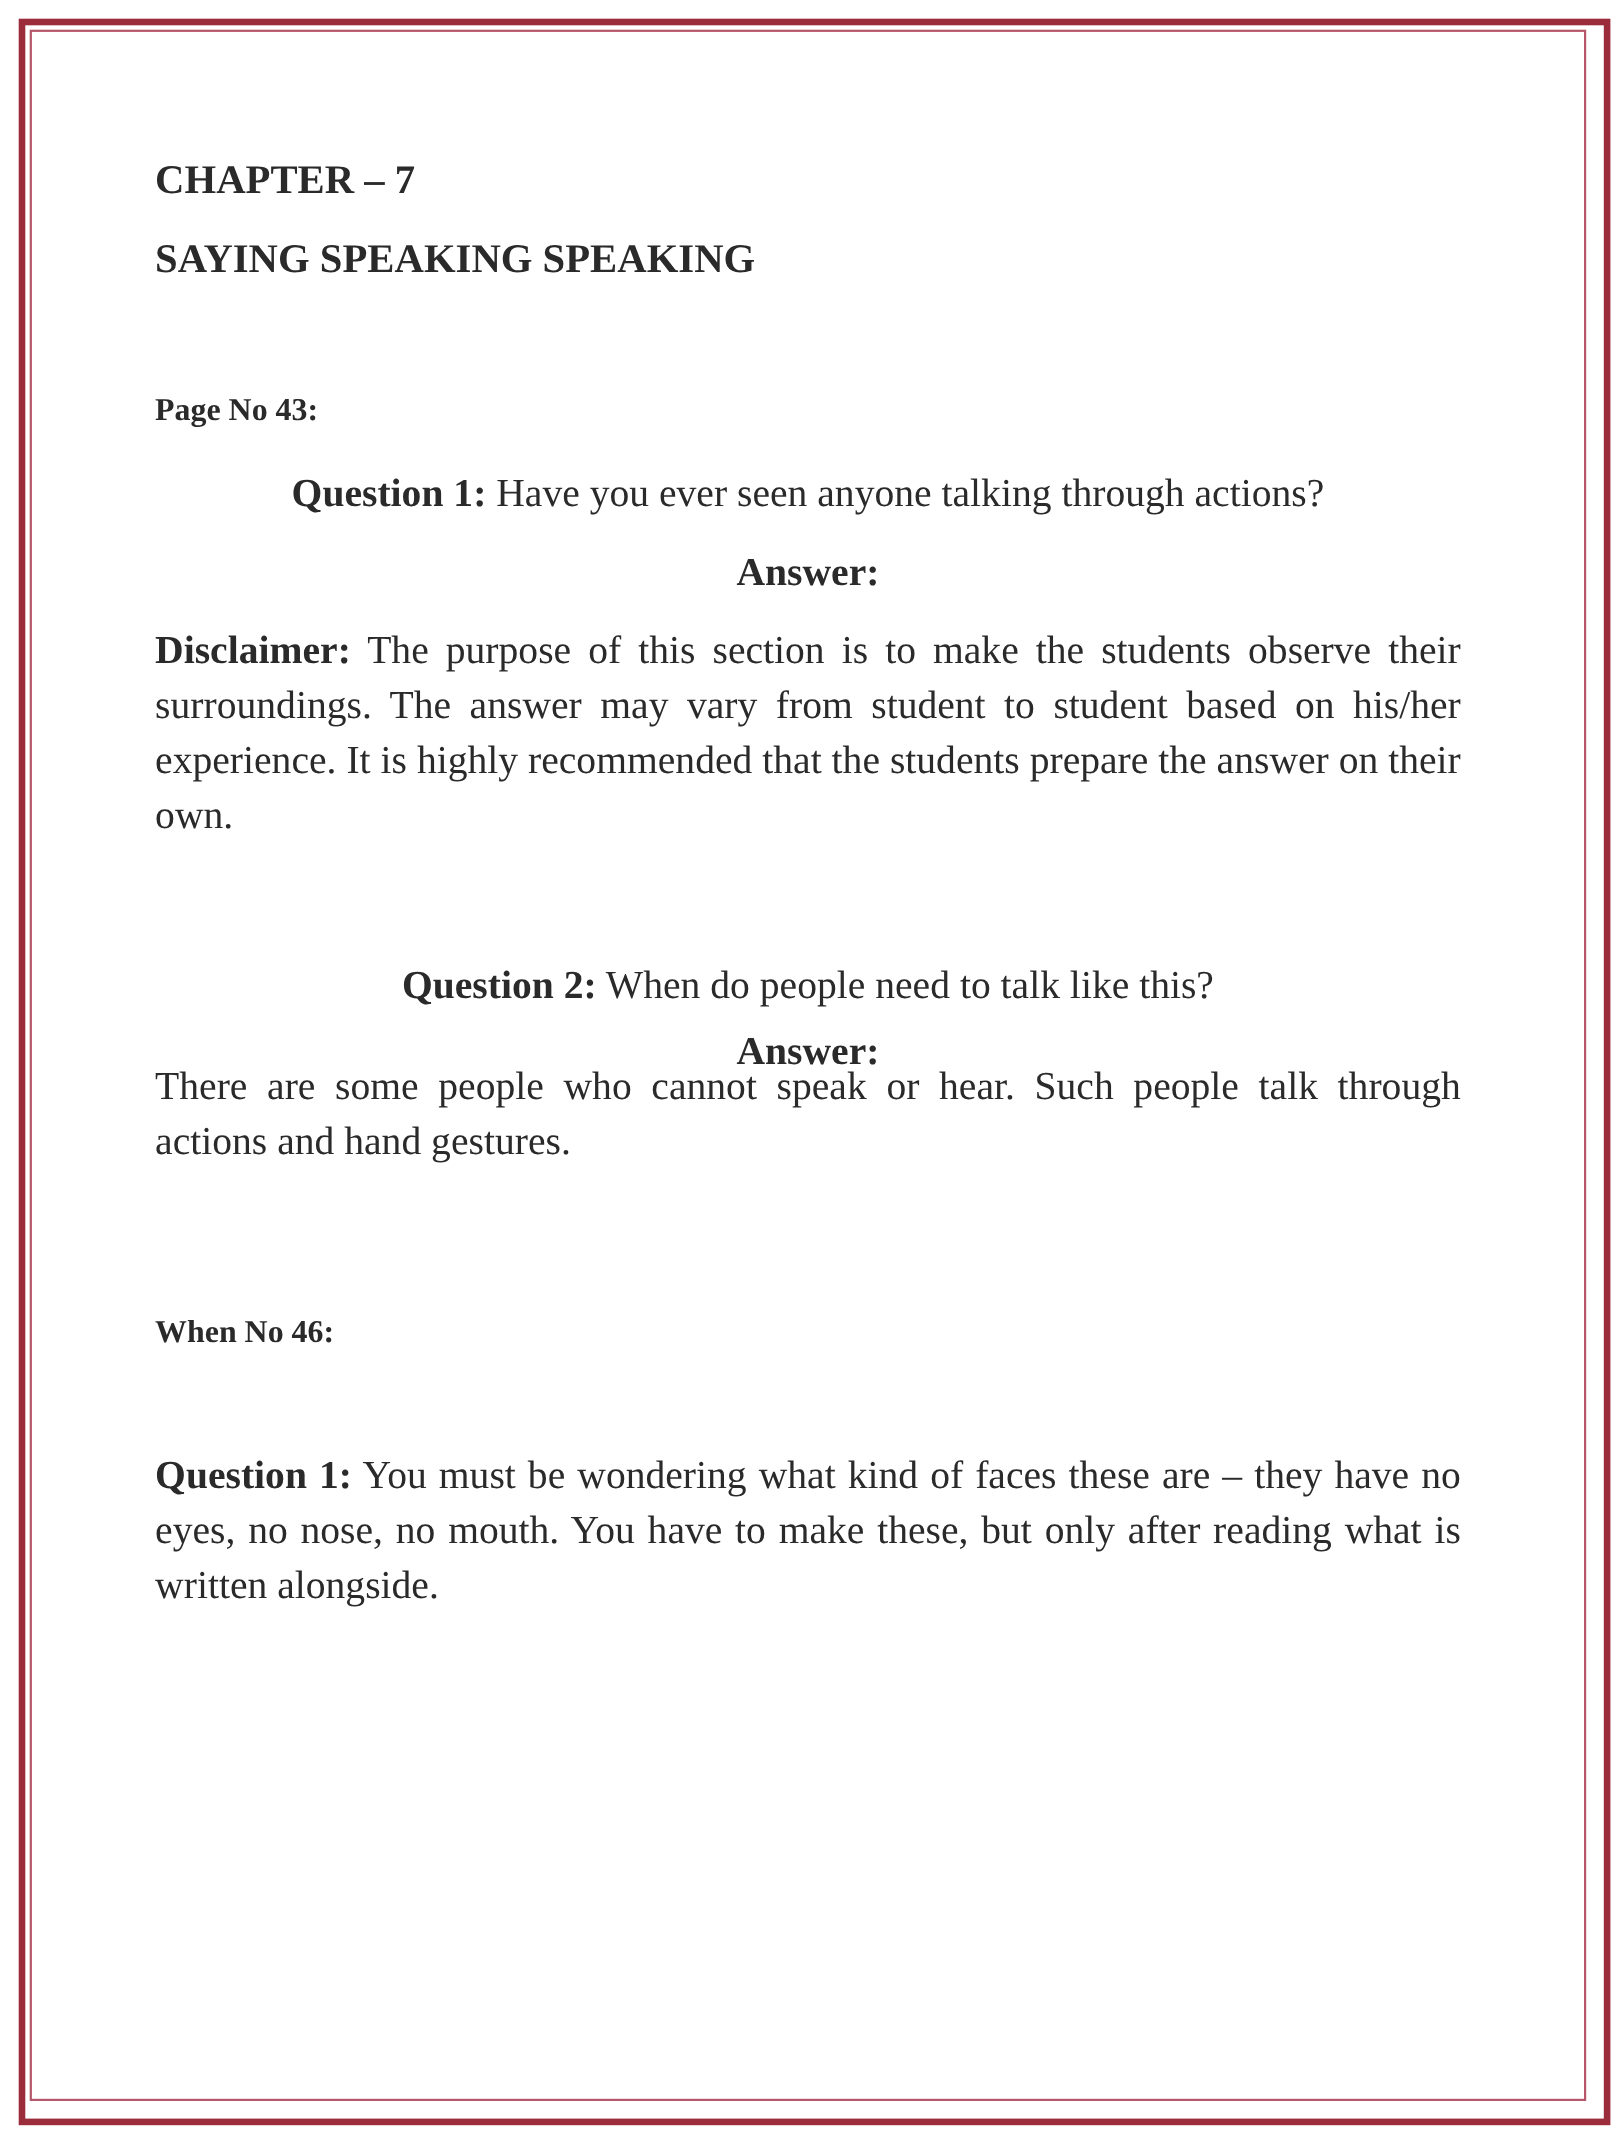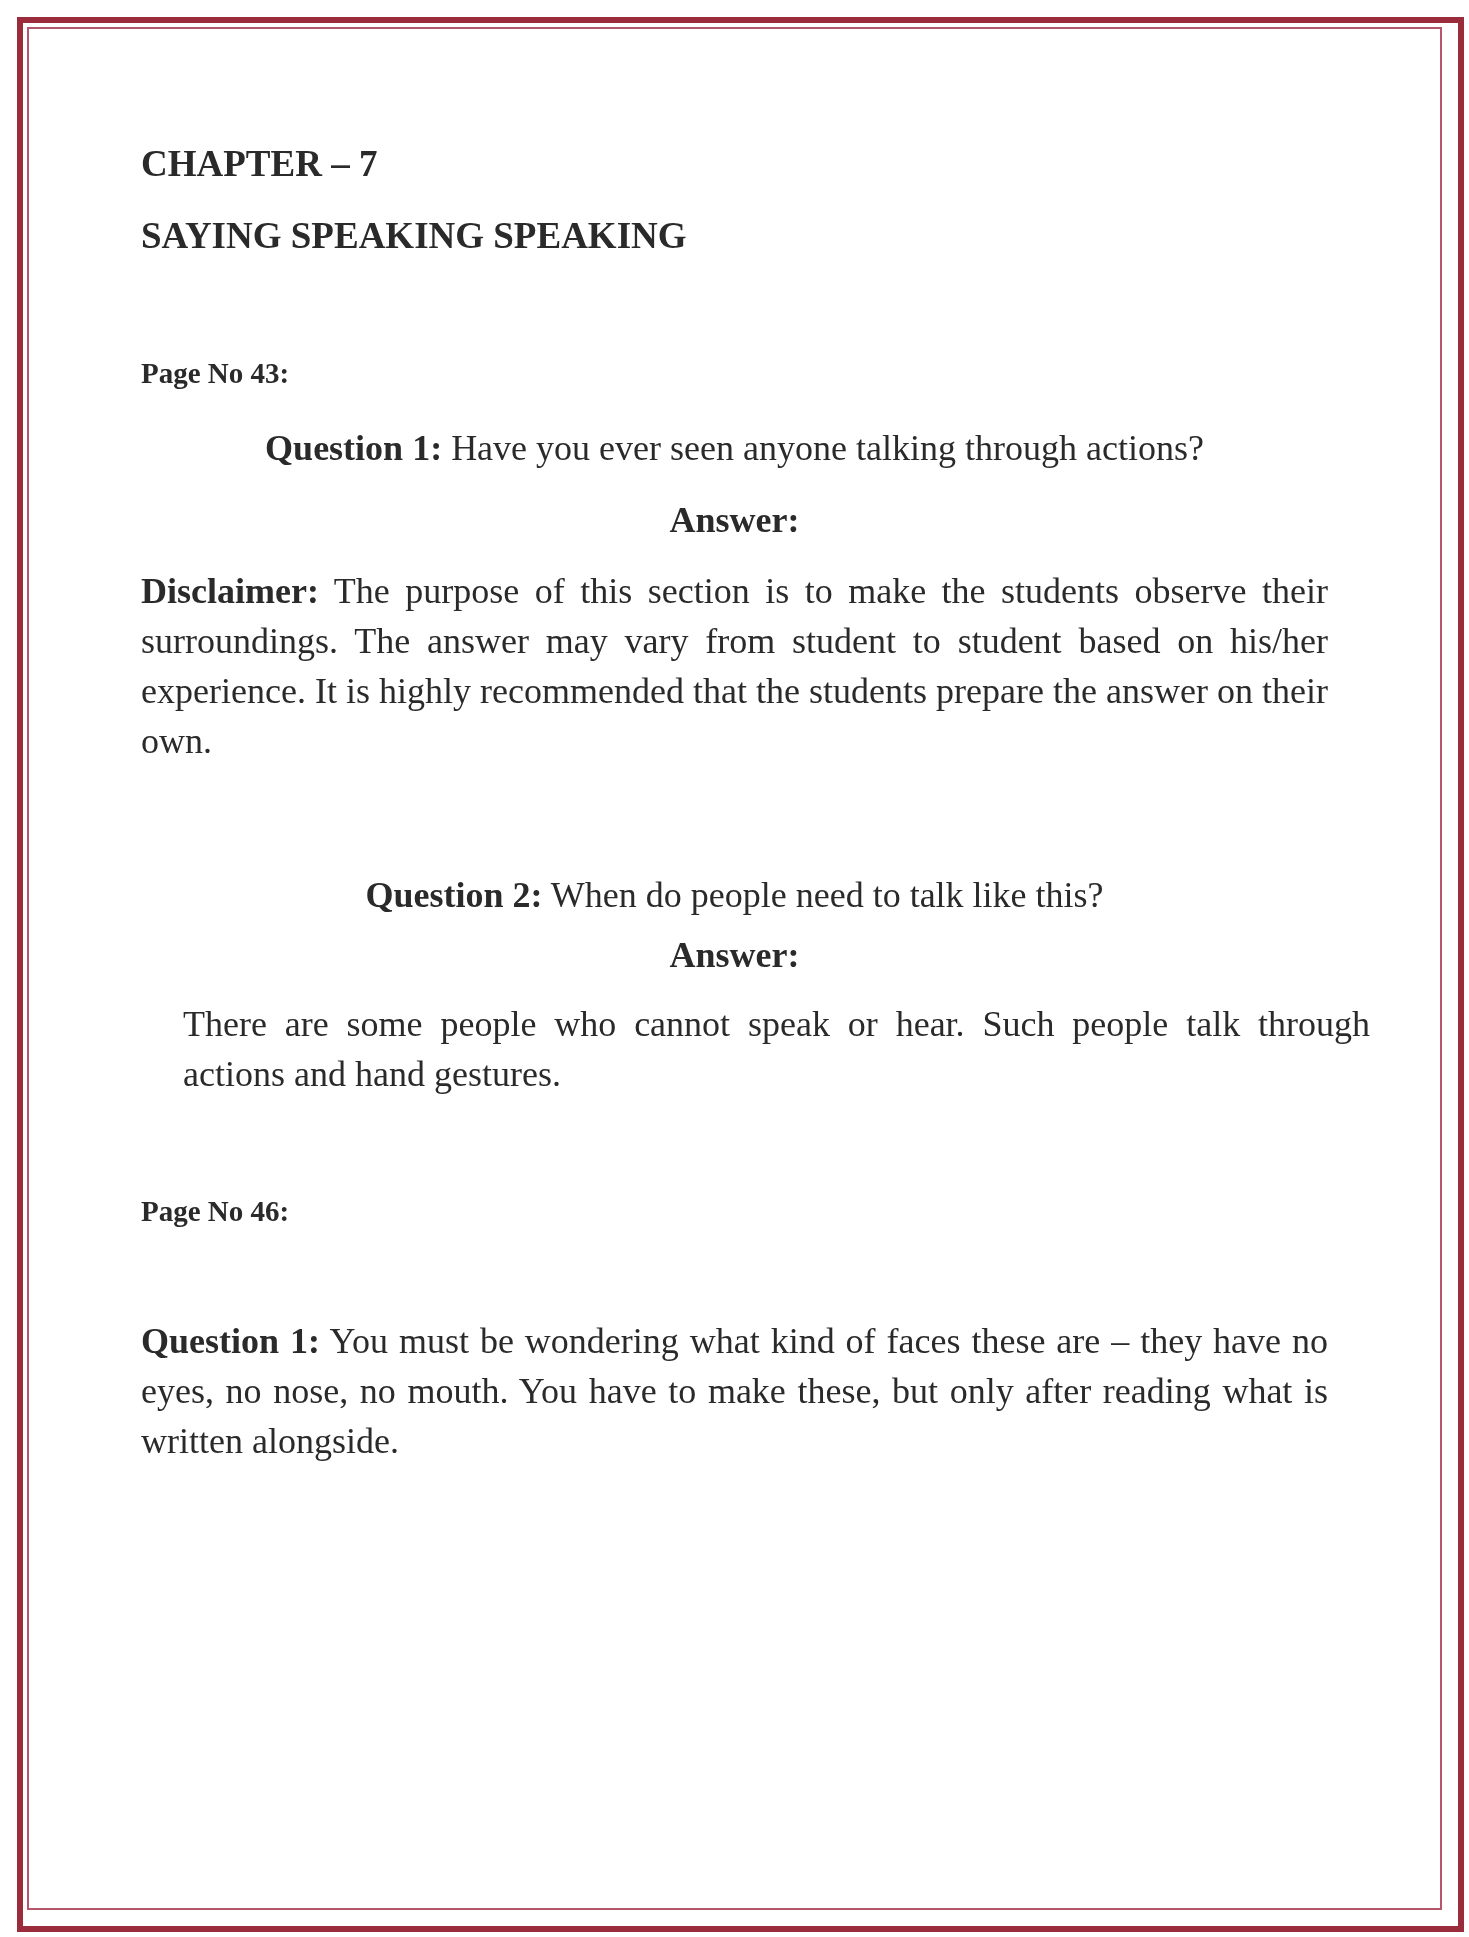--- a/index.html
+++ b/index.html
@@ -46,20 +46,20 @@
   </p>
   <p class="p b" style="top:495px;">Answer:</p>
   <p class="p it justify" style="top:566px;">
     <span class="b">Disclaimer:</span><span> The purpose of this section is to make the students observe their surroundings. The answer may vary from student to student based on his/her experience. It is highly recommended that the students prepare the answer on their own.</span>
   </p>
 
   <p class="p" style="top:870px;">
     <span class="b">Question 2:</span><span> When do people need to talk like this?</span>
   </p>
   <p class="p b" style="top:930px;">Answer:</p>
-  <p class="p justify" style="top:999px;margin-left:42px;">There are some people who cannot speak or hear. Such people talk through actions and hand gestures.</p>
+  <p class="p justify" style="top:962px;">There are some people who cannot speak or hear. Such people talk through actions and hand gestures.</p>
 
-  <div class="center pagehead" style="top:1195px;">Page No 46:</div>
+  <div class="center pagehead" style="top:1195px;">When No 46:</div>
 
   <p class="p justify" style="top:1316px;">
     <span class="b">Question 1:</span><span> You must be wondering what kind of faces these are – they have no eyes, no nose, no mouth. You have to make these, but only after reading what is written alongside.</span>
   </p>
 </div>
 
 </body></html>

